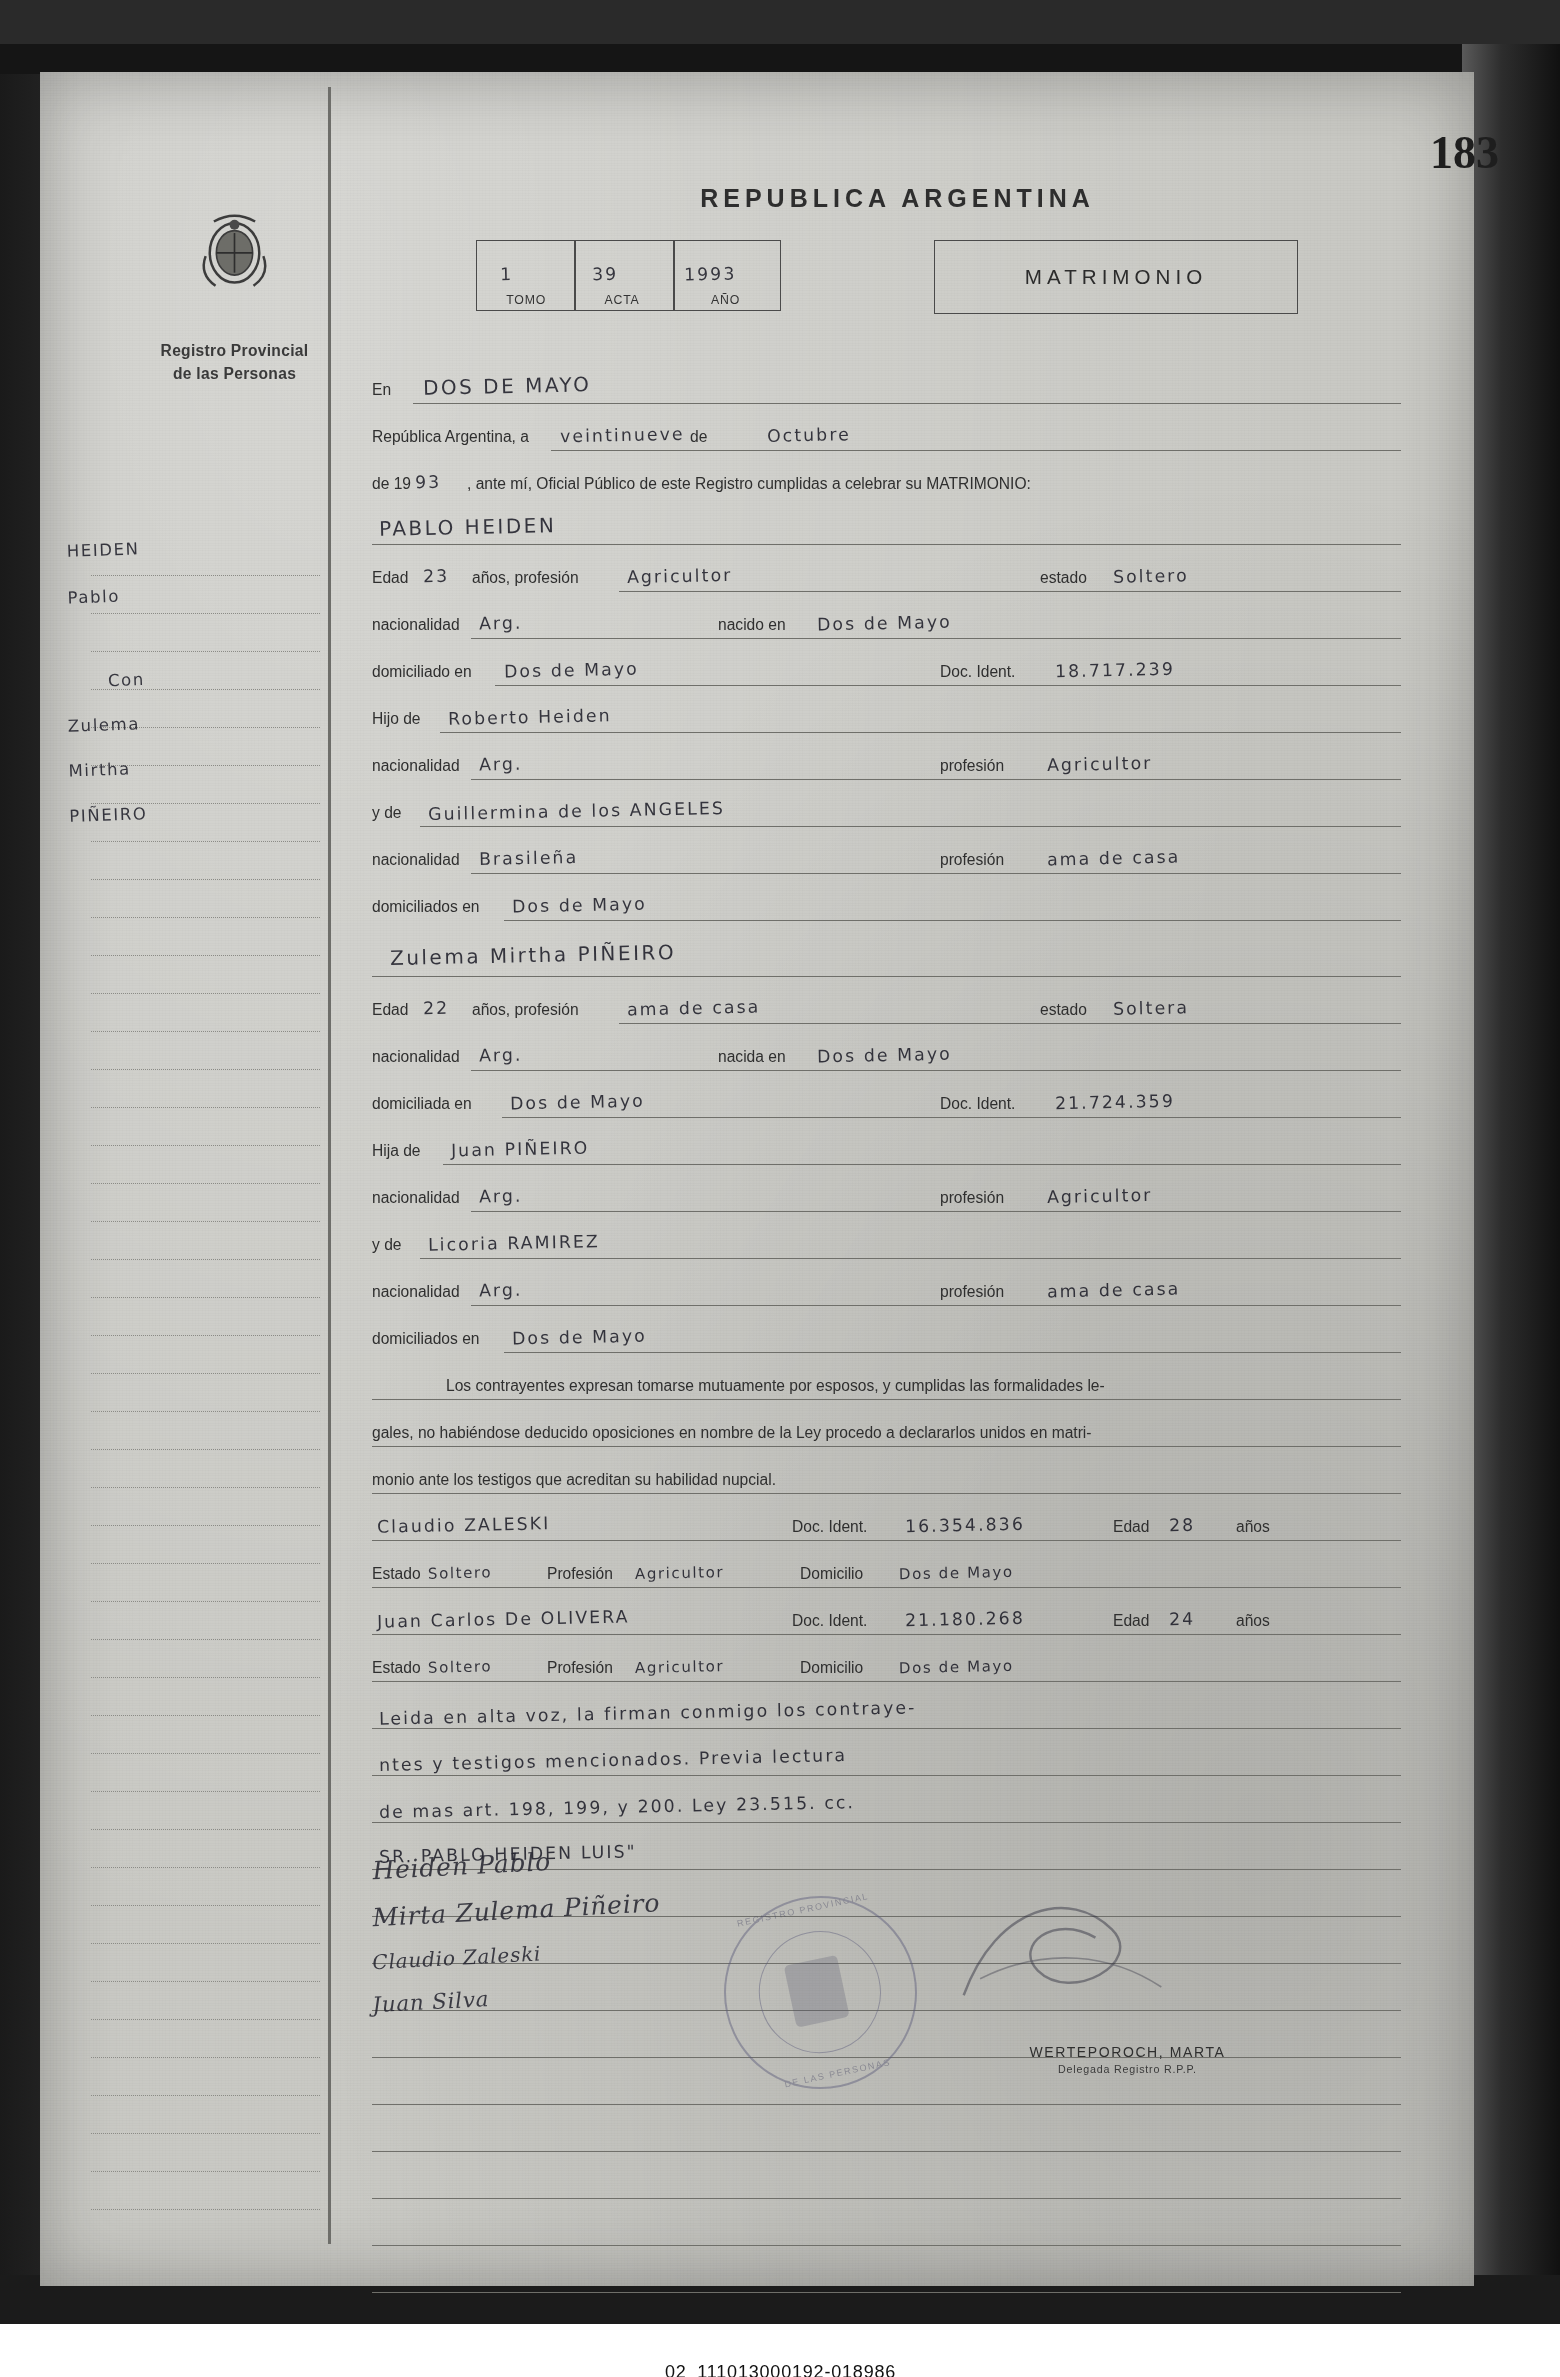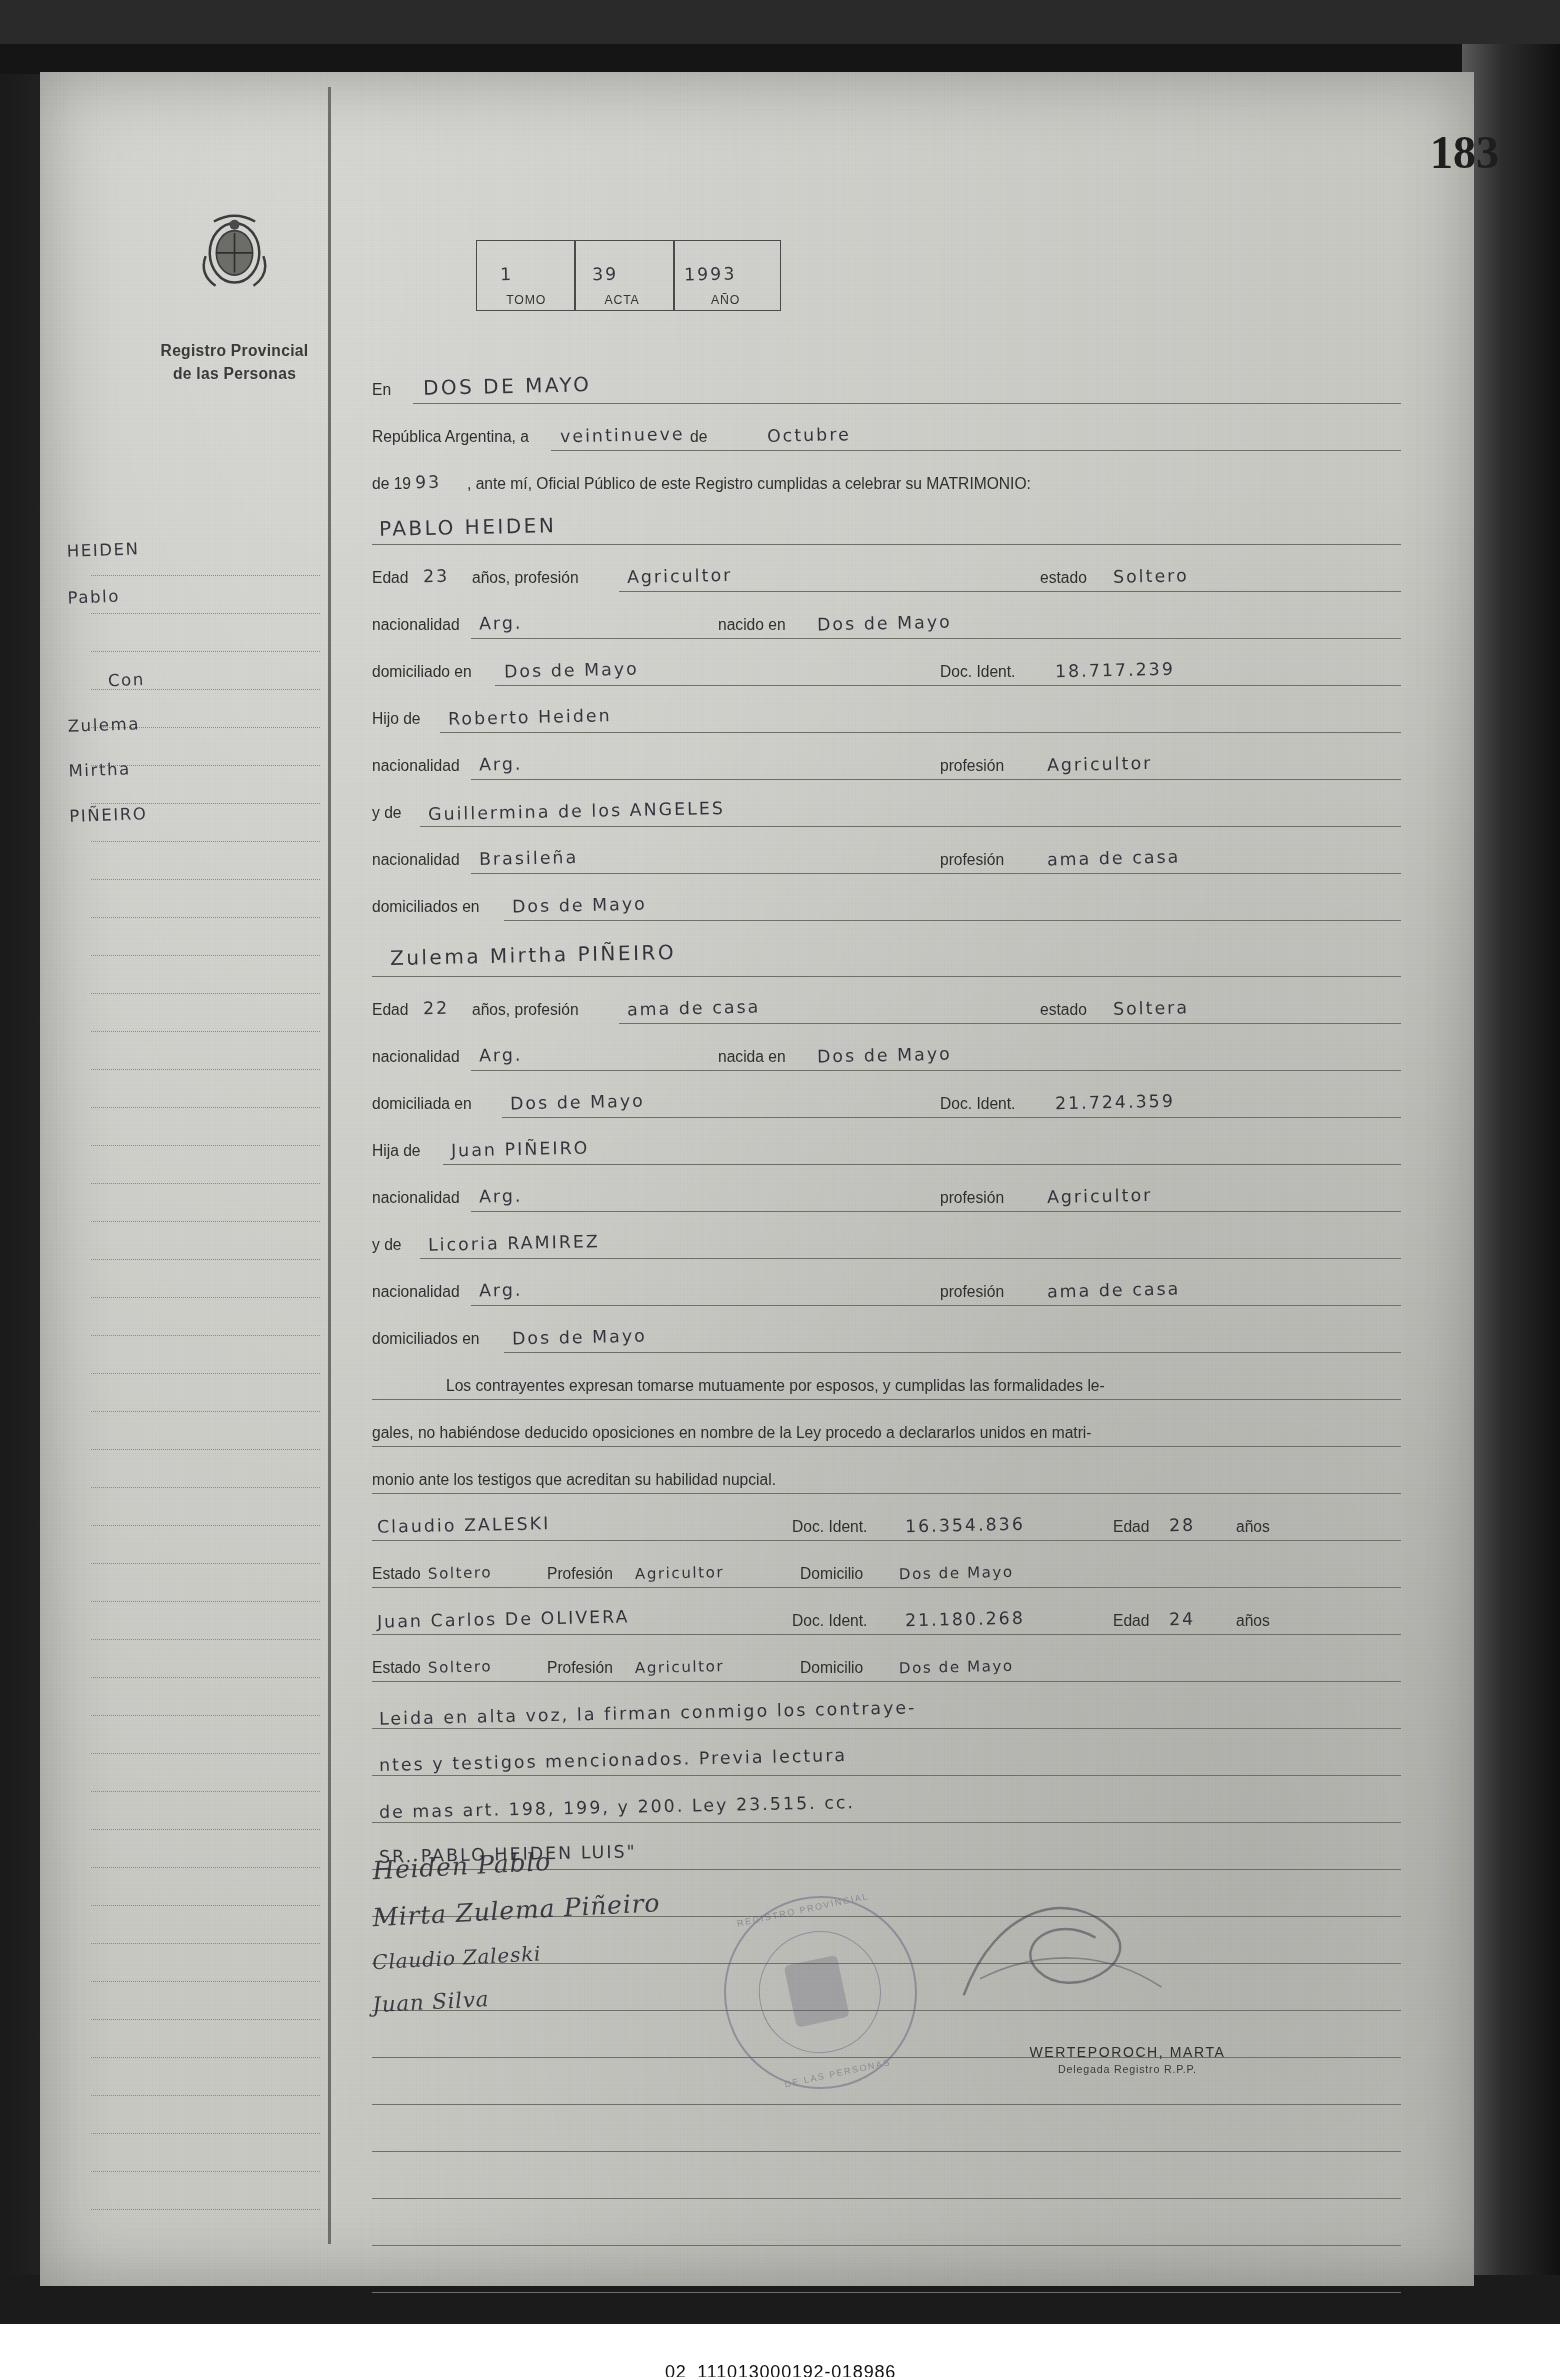--- a/index.html
+++ b/index.html
@@ -122,32 +122,34 @@
       <path d="M90 62 q8 22 -12 36" stroke="#3c3c3c" stroke-width="3" fill="none"></path>
       <circle cx="55" cy="24" r="6" fill="#4a4a4a"></circle>
     </svg>
   </div>
 
   <div class="rp-label">
     <div>Registro  Provincial</div>
     <div>de las Personas</div>
   </div>
 
+  <div class="title">REPUBLICA ARGENTINA</div>
 
   <div class="tomobox">
     <div class="div1"></div>
     <div class="div2"></div>
     <div class="cell c1">TOMO</div>
     <div class="cell c2">ACTA</div>
     <div class="cell c3">AÑO</div>
     <div class="hw" style="left:23px;bottom:26px;">1</div>
     <div class="hw" style="left:115px;bottom:26px;">39</div>
     <div class="hw" style="left:207px;bottom:26px;">1993</div>
   </div>
 
+  <div class="matrimonio">MATRIMONIO</div>
 
   <div class="mlines">
     <div class="mline"></div>
       <div class="mline"></div>
       <div class="mline"></div>
       <div class="mline"></div>
     <div class="mline"></div>
       <div class="mline"></div>
       <div class="mline"></div>
       <div class="mline"></div>

